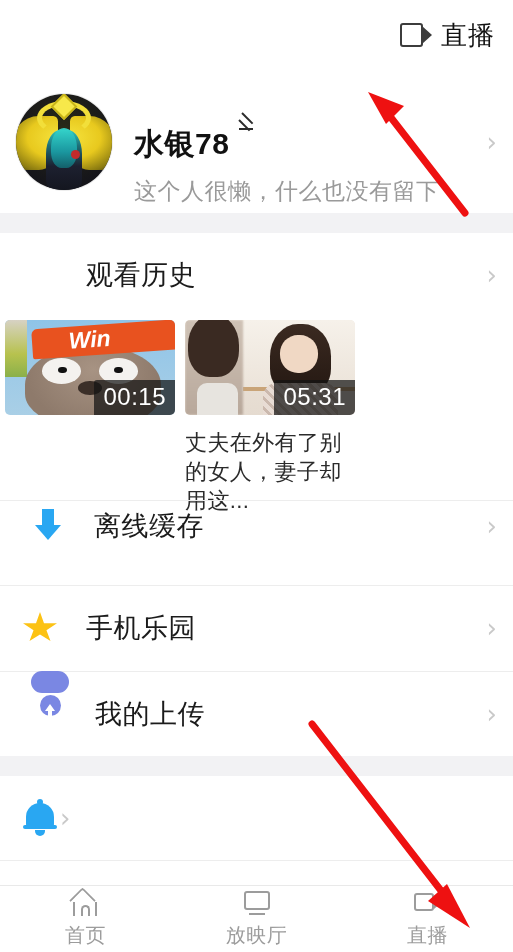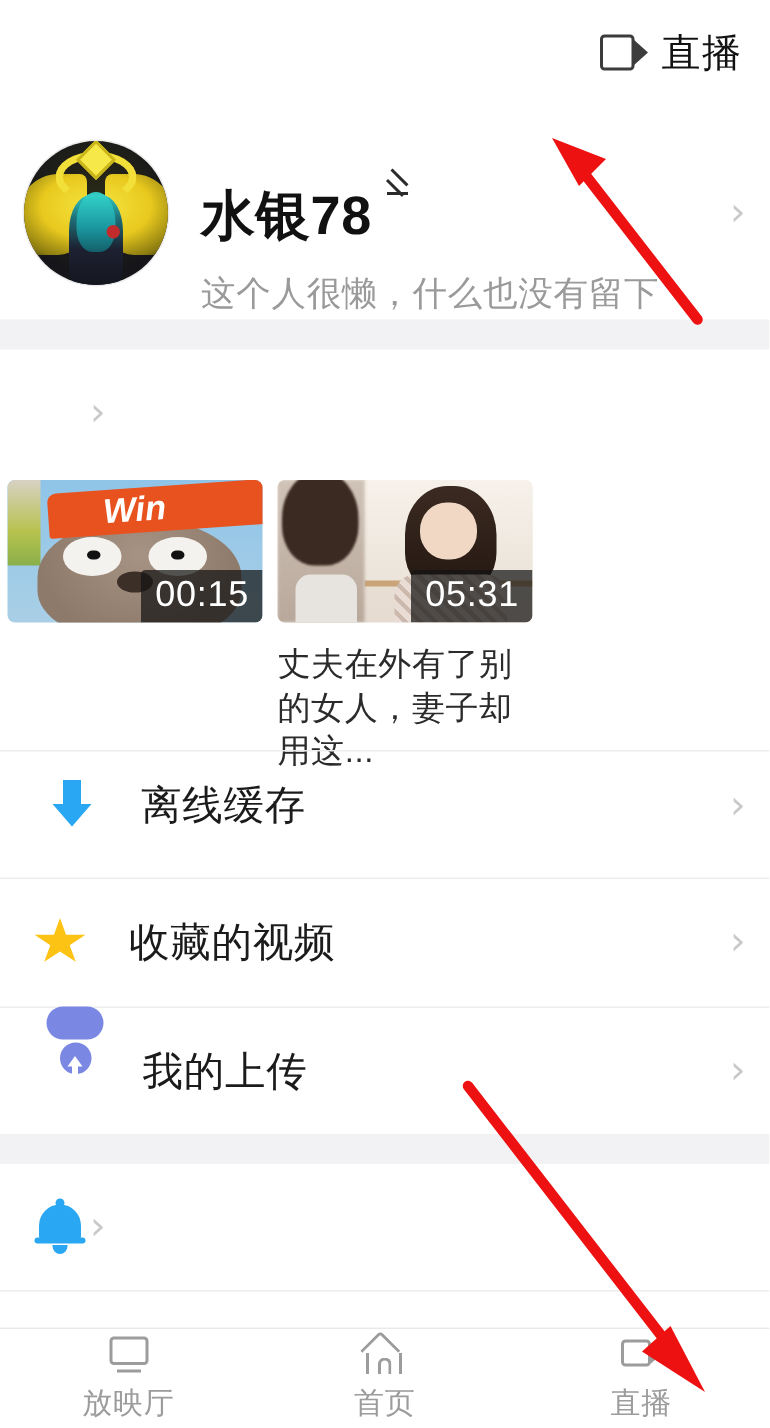--- a/index.html
+++ b/index.html
@@ -76,21 +76,21 @@
     width:26px; height:40px; border-radius:50% 50% 40% 40%;
     background:linear-gradient(180deg,#35d6cc 0%,#1a9aa2 60%,#13636d 100%);
     opacity:.95;
   }
   .avatar .accent {
     position:absolute; left:57%; top:56px; width:9px; height:9px;
     border-radius:50%; background:#c22b2b;
   }
   .profile-text { margin-left:22px; flex:1; min-width:0; }
   .name-row { display:flex; align-items:center; gap:9px; }
-  .profile-name { font-size:36px; color:#111; font-weight:700; letter-spacing:.5px;margin-top:48px; }
+  .profile-name { font-size:30px; color:#111; font-weight:700; letter-spacing:.5px;margin-top:48px; }
   .ico-pencil { width:22px; height:22px; position:relative; flex:none; }
   .ico-pencil .shaft {
     position:absolute; left:4px; top:2px; width:15px; height:2px;
     background:#2b2b2b; transform:rotate(45deg); transform-origin:left center;
   }
   .ico-pencil .shaft2 {
     position:absolute; left:1px; top:9px; width:15px; height:2px;
     background:#2b2b2b; transform:rotate(45deg); transform-origin:left center;
   }
   .ico-pencil .base {
@@ -298,20 +298,21 @@
     </div>
     <span class="chev">›</span>
   </div>
 
   <div class="band" style="top:213px;"></div>
 
   <div class="row" style="top:233px;">
     <span class="row-icon">
       <span class="ico-clock"><span class="h1"></span><span class="h2"></span></span>
     </span>
+    <span class="row-label">观看历史</span>
     <span class="chev">›</span>
   </div>
 
   <div class="history-list">
     <div class="hist-card">
       <div class="thumb thumb-a">
         <span class="side"></span>
         <span class="face"></span>
         <span class="band-orange"></span>
         <span class="eye l">
@@ -335,34 +336,34 @@
         <span class="faceW"></span>
         <span class="bodyW"></span>
         <span class="dur">05:31</span>
       </div>
       <div class="hist-title">丈夫在外有了别的女人，妻子却用这...</div>
     </div>
   </div>
 
   <div class="hairline" style="top:500px;"></div>
 
-  <div class="row" style="top:495px;padding-left:24px;">
+  <div class="row" style="top:484px;padding-left:24px;">
     <span class="row-icon">
       <span class="ico-download"><span class="stem"></span><span class="head"></span></span>
     </span>
     <span class="row-label">离线缓存</span>
     <span class="chev">›</span>
   </div>
   <div class="hairline" style="top:585px;"></div>
 
   <div class="row" style="top:586px;">
     <span class="row-icon">
       <span class="ico-star"><span class="s"></span></span>
     </span>
-    <span class="row-label">收藏的视频</span>
+    <span class="row-label">手机乐园</span>
     <span class="chev">›</span>
   </div>
   <div class="hairline" style="top:671px;"></div>
 
   <div class="row" style="top:672px;padding-left:25px;">
     <span class="row-icon">
       <span class="ico-cloud"><span class="c"></span><span class="c2"></span><span class="arr"></span><span class="arrstem"></span></span>
     </span>
     <span class="row-label">我的上传</span>
     <span class="chev">›</span>
@@ -372,35 +373,35 @@
 
   <div class="row" style="top:776px;">
     <span class="row-icon">
       <span class="ico-bell"><span class="top"></span><span class="body"></span><span class="rim"></span><span class="clap"></span></span>
     </span>
     <span class="chev">›</span>
   </div>
   <div class="hairline" style="top:860px;"></div>
 
   <div class="bottomnav">
-    <div class="navitem">
-      <span class="nav-ico ni-screen">
-        <span class="scr"></span>
-          <span class="stand"></span>
-      </span>
-      <span class="nav-label">放映厅</span>
-    </div>
     <div class="navitem">
       <span class="nav-ico ni-home">
         <span class="roof"></span>
           <span class="wallL"></span>
           <span class="wallR"></span>
           <span class="door"></span>
       </span>
       <span class="nav-label">首页</span>
+    </div>
+    <div class="navitem">
+      <span class="nav-ico ni-screen">
+        <span class="scr"></span>
+          <span class="stand"></span>
+      </span>
+      <span class="nav-label">放映厅</span>
     </div>
     <div class="navitem">
       <span class="nav-ico ni-cam">
         <span class="body"></span>
           <span class="lens"></span>
       </span>
       <span class="nav-label">直播</span>
     </div>
   </div>
 

